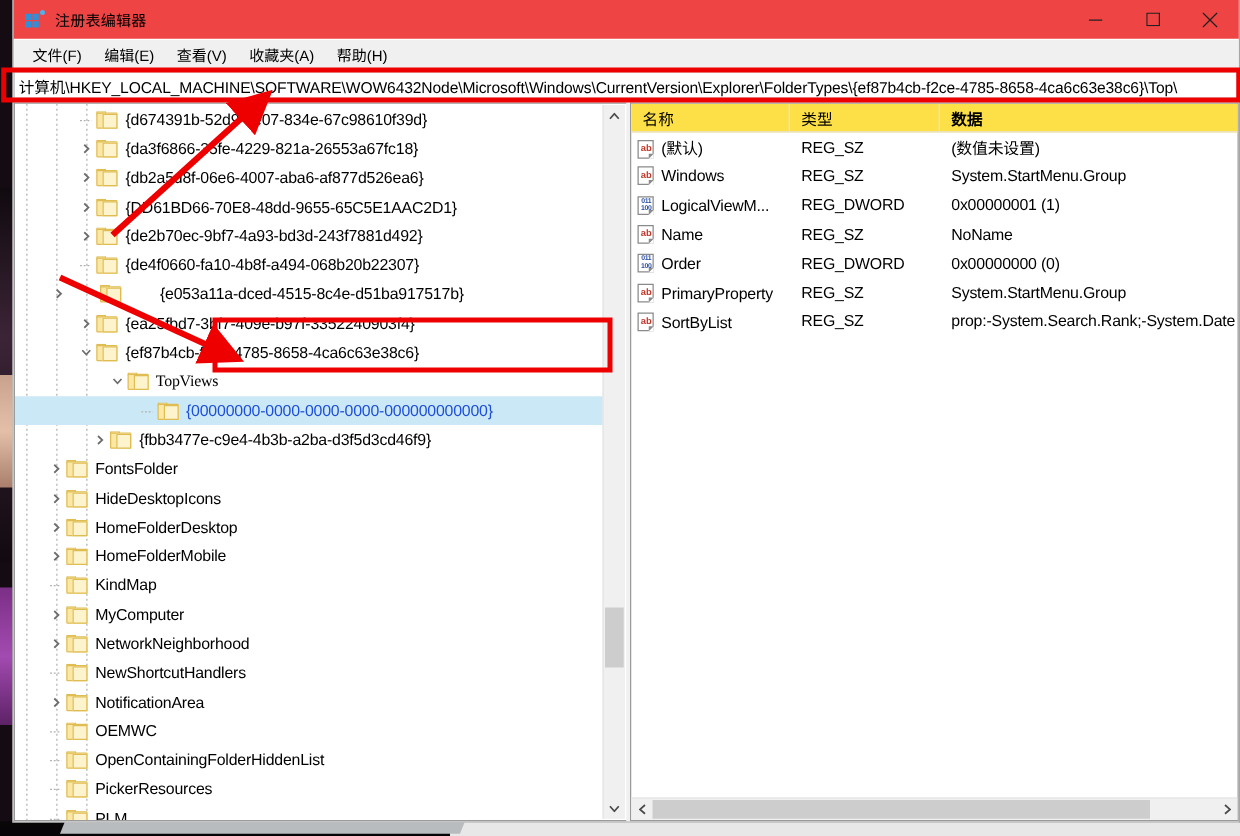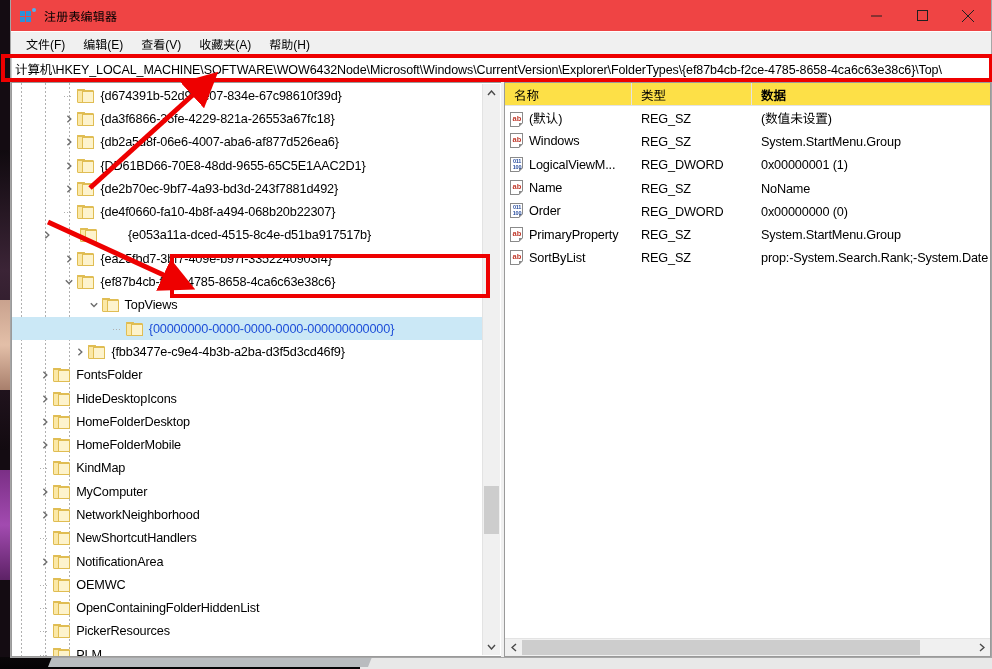--- a/index.html
+++ b/index.html
@@ -417,21 +417,21 @@
                   <polyline points="0.8,2.2 4,5.6 7.2,2.2" fill="none" stroke="#6d6d6d" stroke-width="1.4"></polyline>
                 </svg>
               </div>
               <div class="folder">
                 <div class="tab"></div>
                 <div class="back"></div>
                 <div class="front"></div>
               </div>
               <span class="lbl">{ef87b4cb-f2ce-4785-8658-4ca6c63e38c6}</span>
             </div>
-            <div class="node" style="padding-left: 73.6px;">
+            <div class="node" style="padding-left: 73.6px; font-family: Liberation Serif, serif;">
               <div class="chev">
                 <svg width="8" height="8" viewBox="0 0 8 8">
                   <polyline points="0.8,2.2 4,5.6 7.2,2.2" fill="none" stroke="#6d6d6d" stroke-width="1.4"></polyline>
                 </svg>
               </div>
               <div class="folder">
                 <div class="tab"></div>
                 <div class="back"></div>
                 <div class="front"></div>
               </div>

